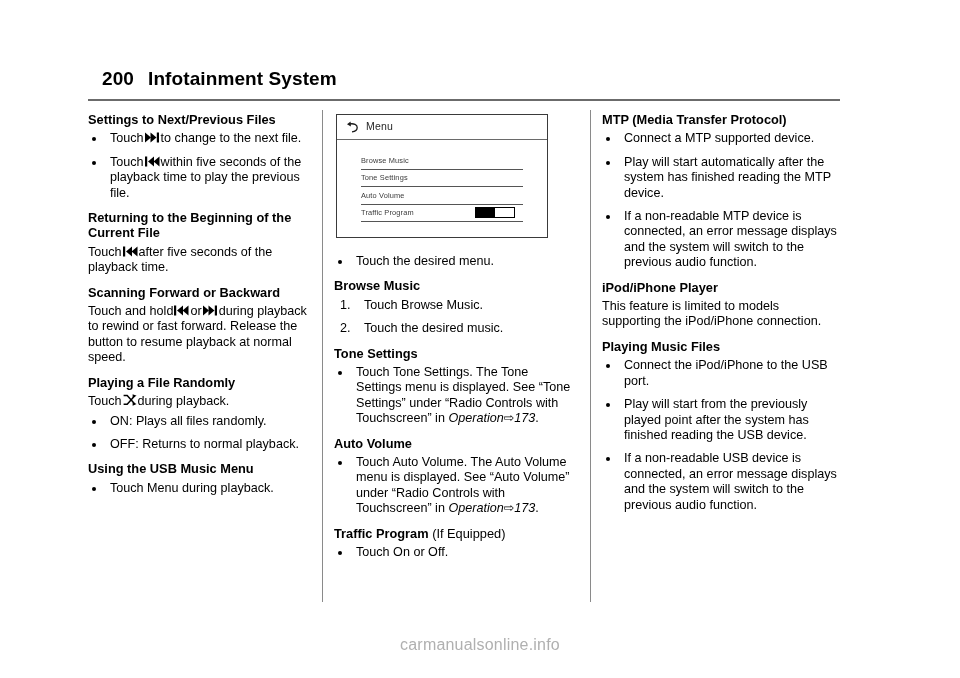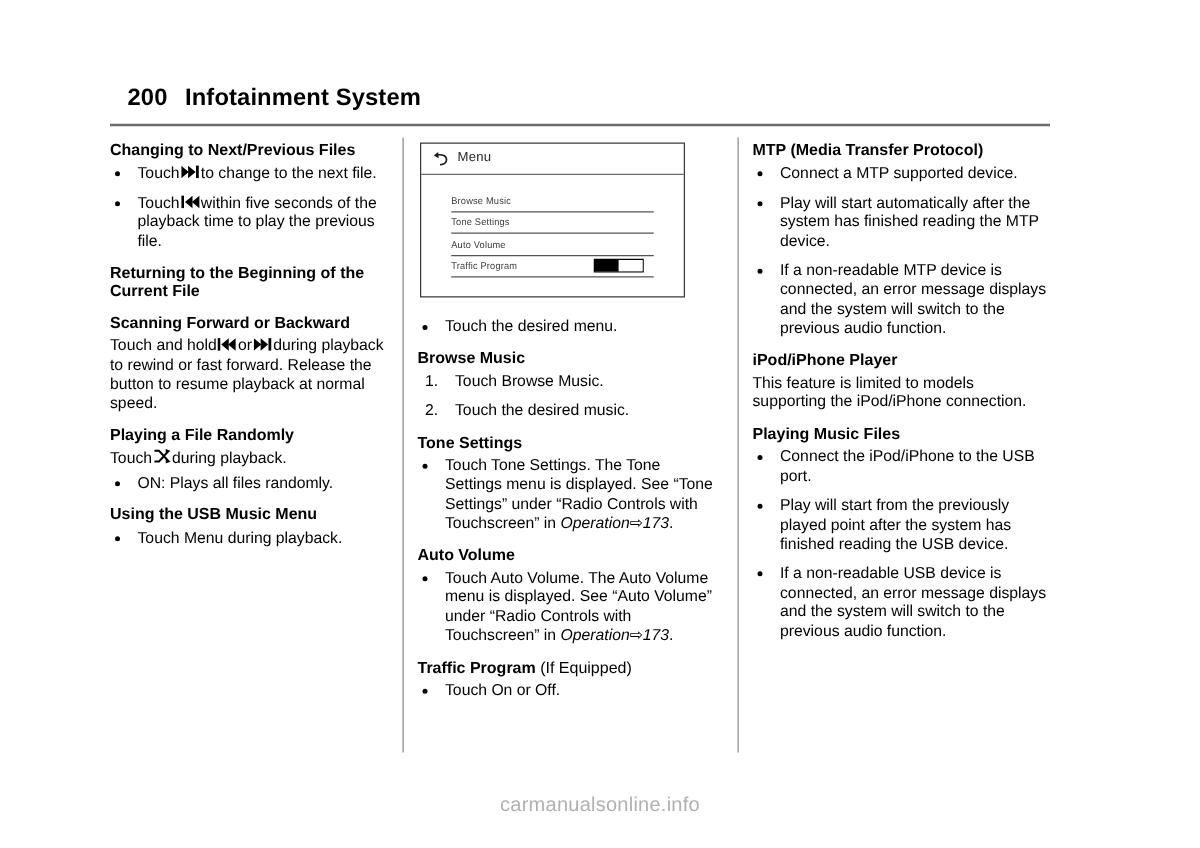--- a/index.html
+++ b/index.html
@@ -220,41 +220,48 @@
     <span class="title">Infotainment System</span>
   </div>
 </div>
 <div id="header-rule"></div>
 
 <div class="divider" id="divider-1"></div>
 <div class="divider" id="divider-2"></div>
 
 <div class="col" id="col-left">
 
-  <h3 class="subhead" style="margin-top:0">Changing to Next/Previous Files</h3>
+  <h3 class="subhead" style="margin-top:0">Settings to Next/Previous Files</h3>
 
   <ul class="bullets">
     <li>
       <span>Touch</span><span class="glyph"><svg width="15" height="11" viewBox="0 0 15 11">
             <polygon points="0,0.5 6,5.5 0,10.5" fill="#000"></polygon>
             <polygon points="5.5,0.5 11.5,5.5 5.5,10.5" fill="#000"></polygon>
             <rect x="11.8" y="0.5" width="2.2" height="10" fill="#000"></rect>
           </svg></span><span>to change to the next file.</span>
     </li>
     <li>
       <span>Touch</span><span class="glyph"><svg width="15" height="11" viewBox="0 0 15 11">
             <rect x="0" y="0.5" width="2.2" height="10" fill="#000"></rect>
             <polygon points="9,0.5 3,5.5 9,10.5" fill="#000"></polygon>
             <polygon points="14.5,0.5 8.5,5.5 14.5,10.5" fill="#000"></polygon>
           </svg></span><span>within five seconds of the playback time to play the previous file.</span>
     </li>
   </ul>
 
   <h3 class="subhead">Returning to the Beginning of the Current File</h3>
 
+  <p class="para">
+    <span>Touch</span><span class="glyph"><svg width="15" height="11" viewBox="0 0 15 11">
+          <rect x="0" y="0.5" width="2.2" height="10" fill="#000"></rect>
+          <polygon points="9,0.5 3,5.5 9,10.5" fill="#000"></polygon>
+          <polygon points="14.5,0.5 8.5,5.5 14.5,10.5" fill="#000"></polygon>
+        </svg></span><span>after five seconds of the playback time.</span>
+  </p>
 
   <h3 class="subhead">Scanning Forward or Backward</h3>
 
   <p class="para">
     <span>Touch and hold</span><span class="glyph"><svg width="15" height="11" viewBox="0 0 15 11">
           <rect x="0" y="0.5" width="2.2" height="10" fill="#000"></rect>
           <polygon points="9,0.5 3,5.5 9,10.5" fill="#000"></polygon>
           <polygon points="14.5,0.5 8.5,5.5 14.5,10.5" fill="#000"></polygon>
         </svg></span><span>or</span><span class="glyph"><svg width="15" height="11" viewBox="0 0 15 11">
           <polygon points="0,0.5 6,5.5 0,10.5" fill="#000"></polygon>
@@ -269,20 +276,21 @@
     <span>Touch</span><span class="glyph"><svg width="14" height="12" viewBox="0 0 14 12">
           <path d="M0.6,1.6 L4.2,1.6 L12,10.2" stroke="#000" stroke-width="1.5" fill="none"></path>
           <path d="M0.6,10.2 L4.2,10.2 L12,1.6" stroke="#000" stroke-width="1.5" fill="none"></path>
           <polygon points="9.6,0.2 13.6,1.8 9.6,3.4" fill="#000"></polygon>
           <polygon points="9.6,8.4 13.6,10.1 9.6,11.7" fill="#000"></polygon>
         </svg></span><span>during playback.</span>
   </p>
 
   <ul class="bullets">
     <li>ON: Plays all files randomly.</li>
+    <li>OFF: Returns to normal playback.</li>
   </ul>
 
   <h3 class="subhead">Using the USB Music Menu</h3>
 
   <ul class="bullets">
     <li>Touch Menu during playback.</li>
   </ul>
 </div>
 
 <div class="col" id="col-mid">

